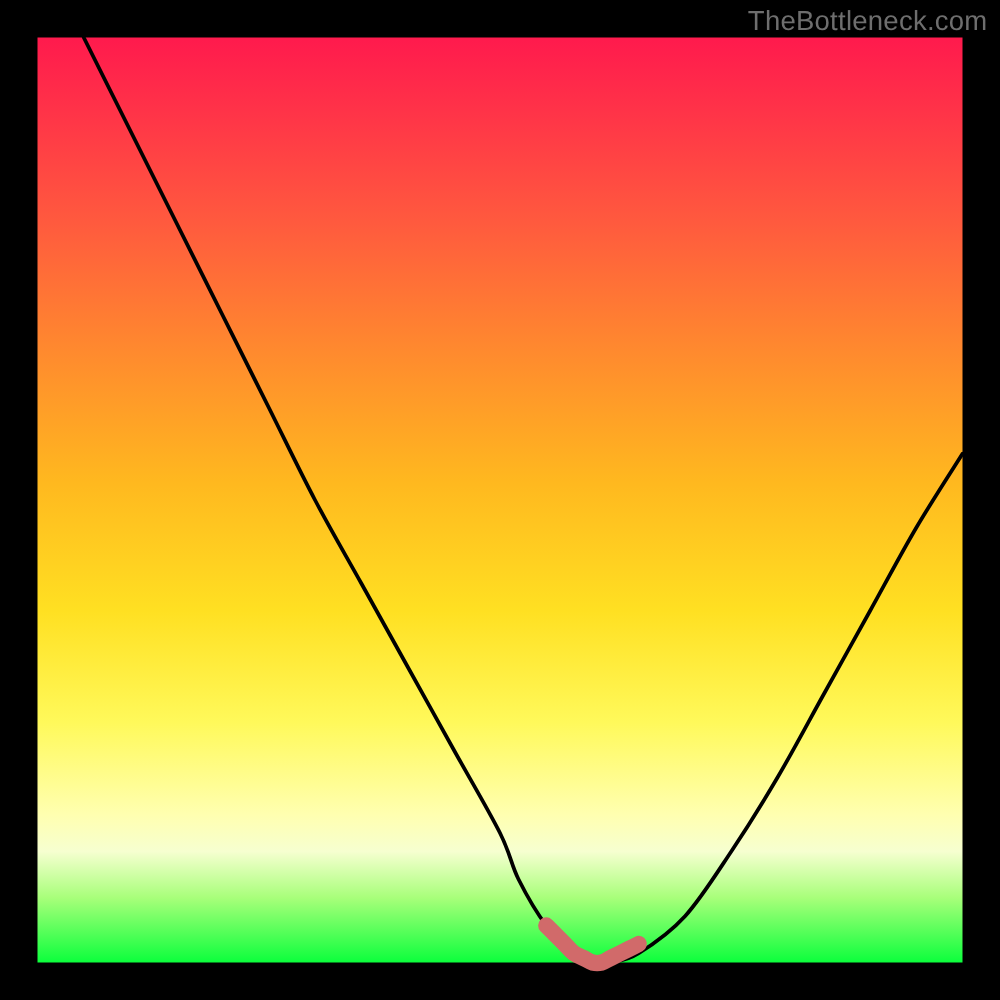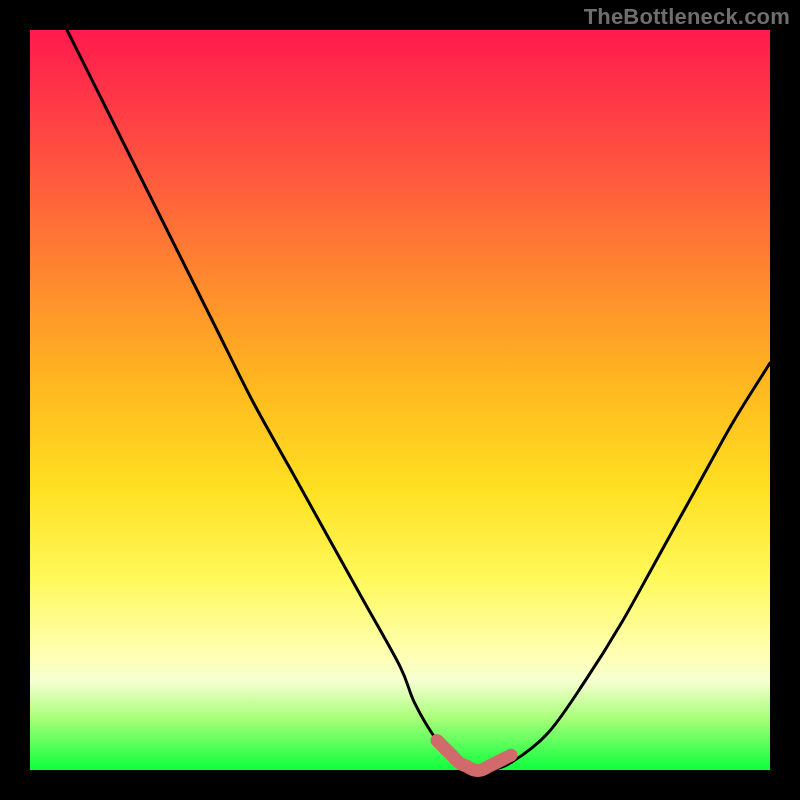--- a/index.html
+++ b/index.html
@@ -38,21 +38,21 @@
       #f6ffd0 88%,
       #a8ff7a 93%,
       #0cff3c 100%);
   }
   .watermark {
     position: absolute;
     top: 4px;
     right: 10px;
     color: #6e6e6e;
     font-size: 22px;
-    font-weight: 700;
+    font-weight: 400;
     letter-spacing: 0.2px;
     user-select: none;
   }
   svg.curve {
     position: absolute;
     left: 0;
     top: 0;
     width: 740px;
     height: 740px;
     overflow: visible;

